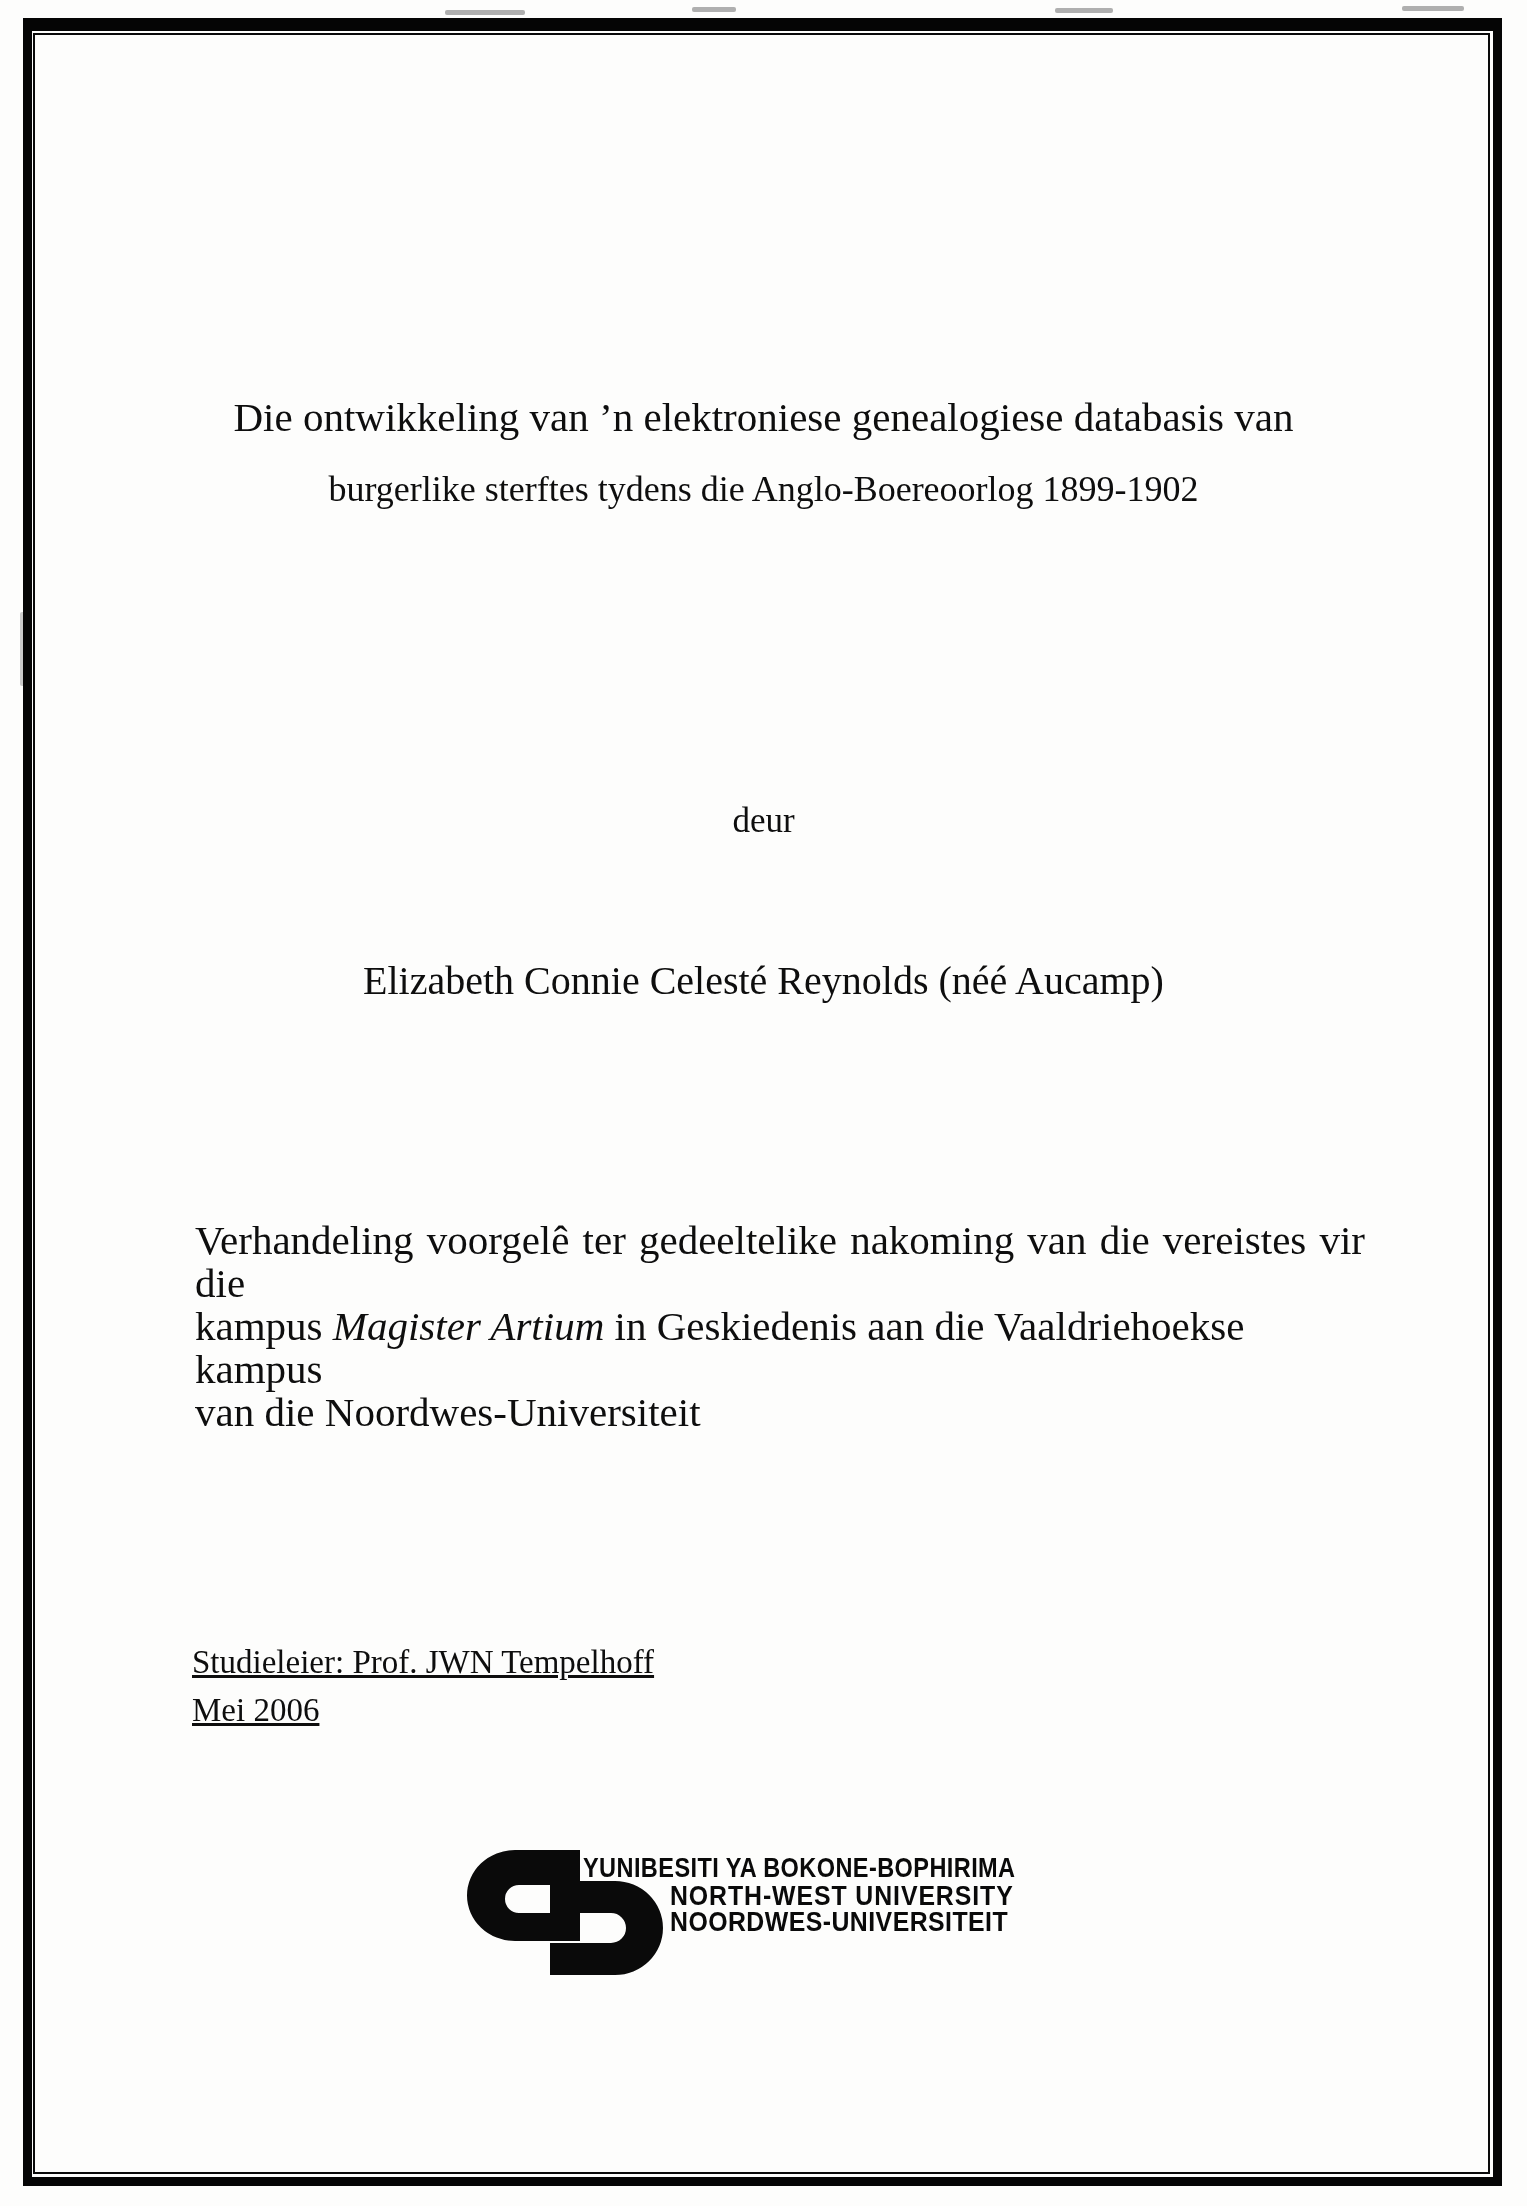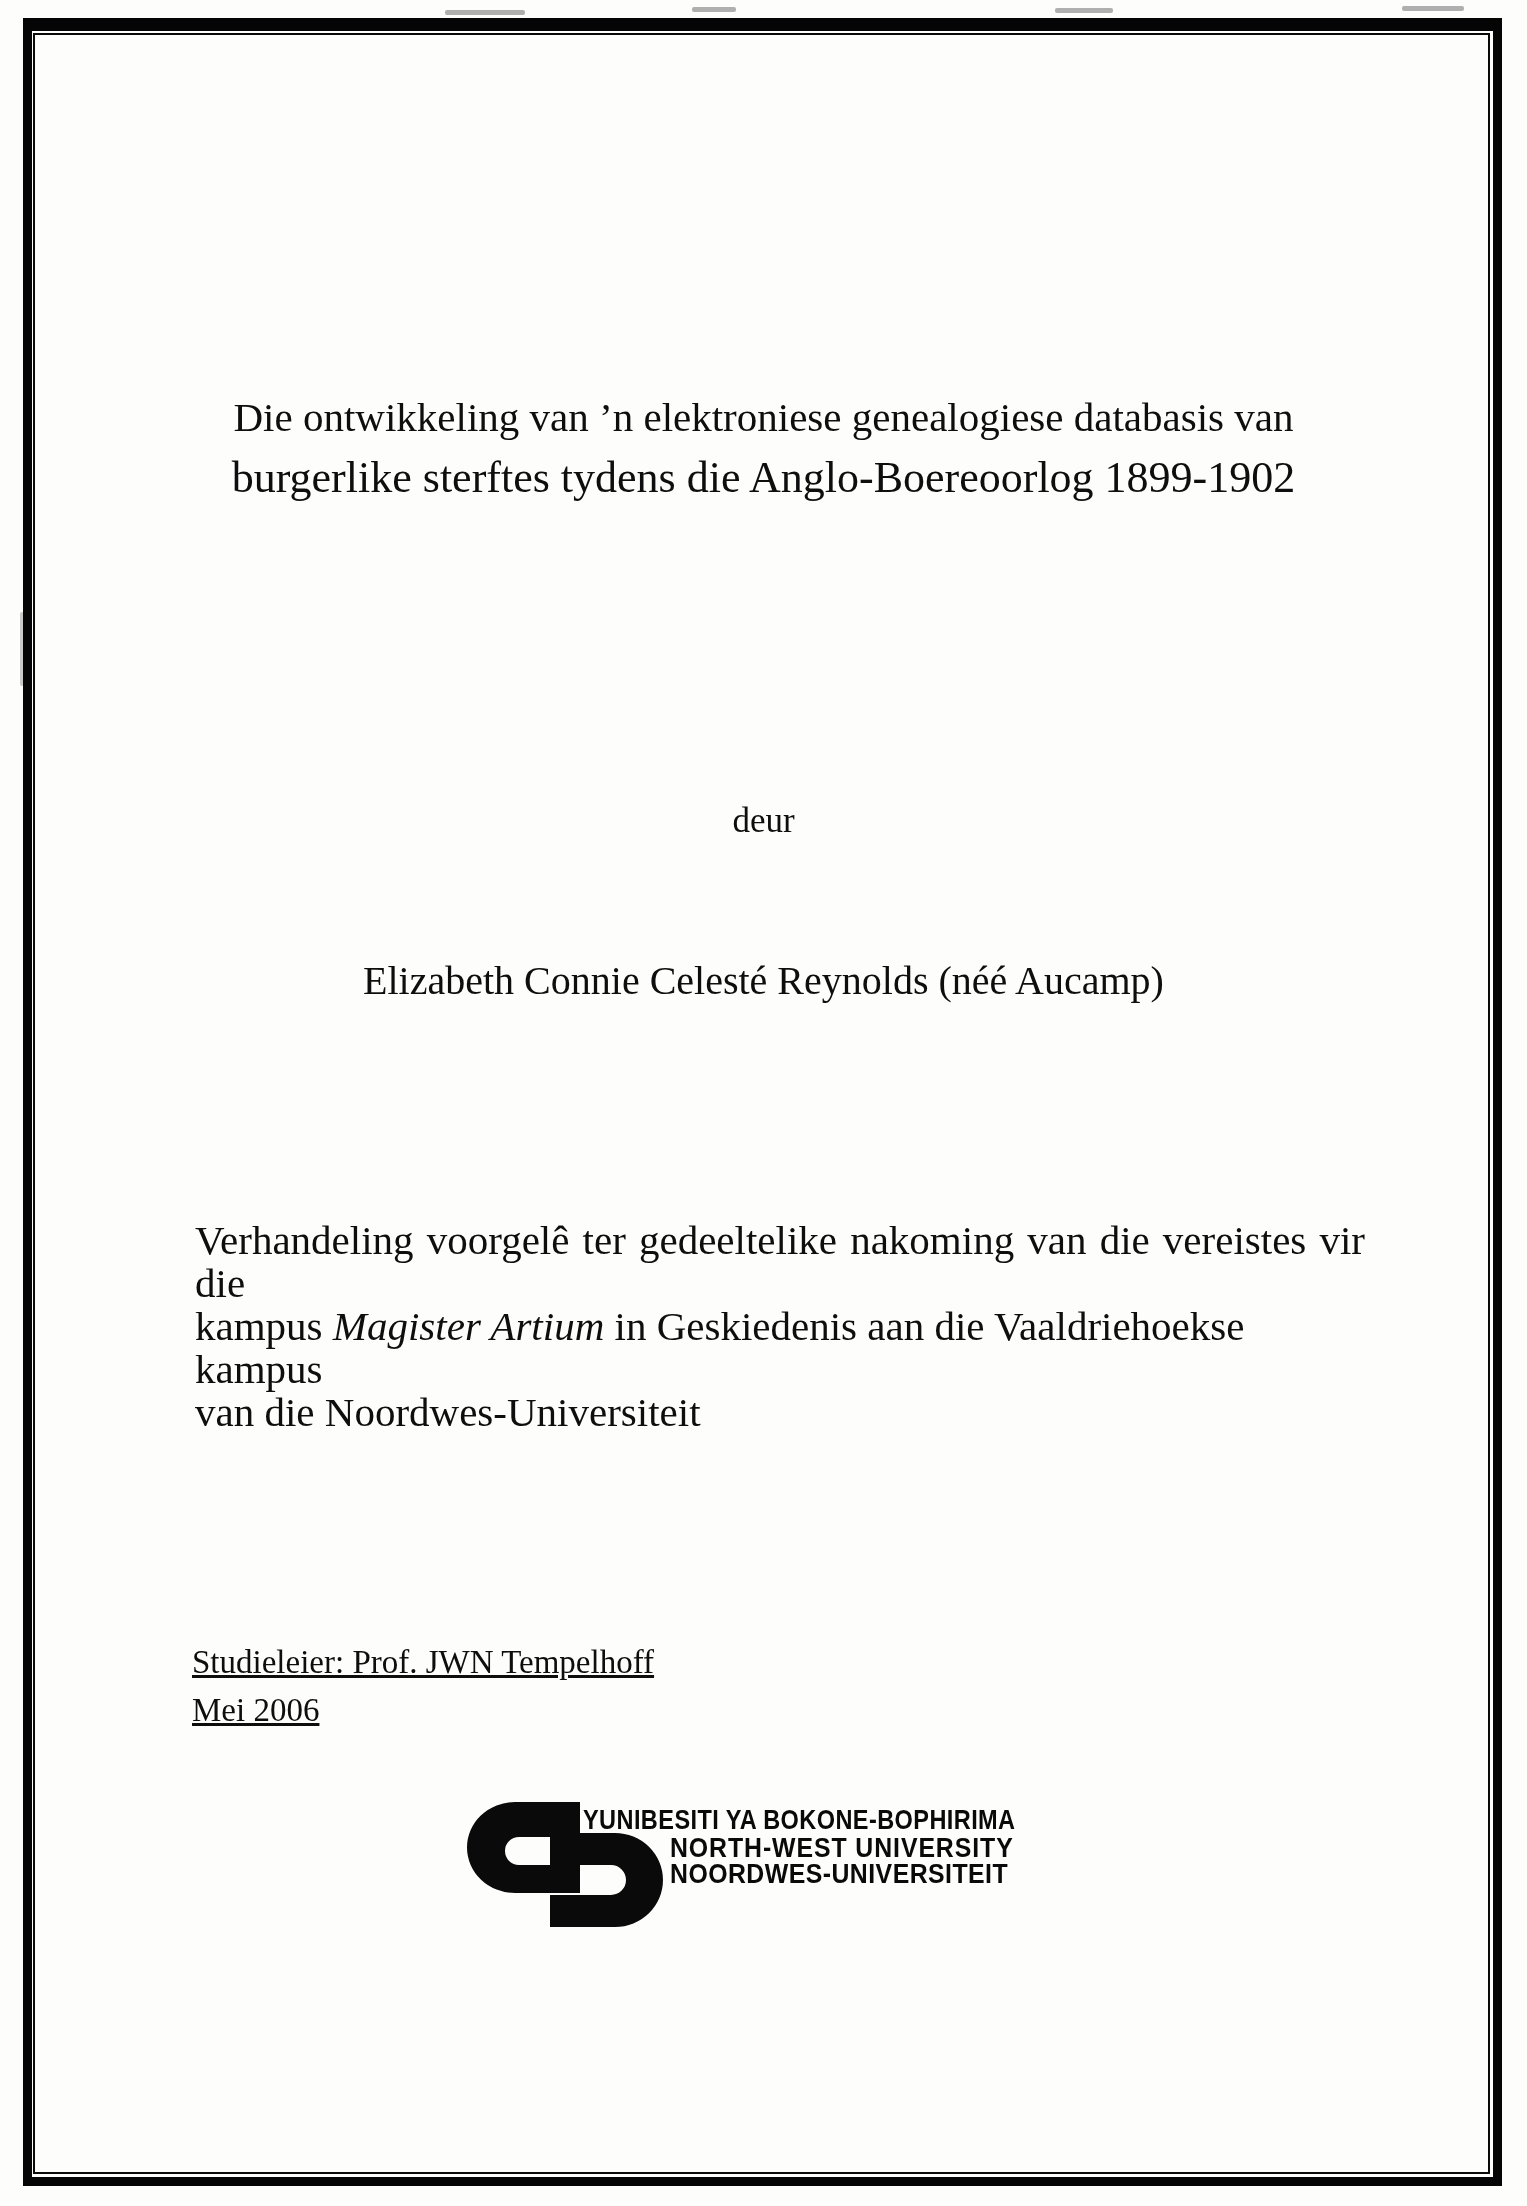--- a/index.html
+++ b/index.html
@@ -52,21 +52,21 @@
   .a5 { left: 20px;  top: 612px; width: 7px;  height: 74px; background:#bdbdbd; opacity:.8;}
   
   .center-line {
     position: absolute;
     left: 0;
     width: 1527px;
     text-align: center;
     white-space: nowrap;
   }
   .title-line1 { top: 390px; font-size: 41px; line-height: 54px; }
-  .title-line2 { top: 451px; font-size: 44px; line-height: 54px; }
+  .title-line2 { top: 462px; font-size: 36px; line-height: 54px; }
   .byline      { top: 798px; font-size: 35px; line-height: 46px; }
   .author      { top: 955px; font-size: 40px; line-height: 52px; }
 
   .statement {
     position: absolute;
     left: 195px;
     top: 1219px;
     width: 1170px;
     font-size: 41px;
     line-height: 43px;
@@ -84,21 +84,21 @@
     font-size: 33px;
     line-height: 48px;
     white-space: nowrap;
     text-decoration: underline;
   }
 
   
   .logo {
     position: absolute;
     left: 465px;
-    top: 1800px;
+    top: 1848px;
     width: 620px;
     height: 140px;
   }
   .logo-mark {
     position: absolute;
     left: 0;
     top: 0;
   }
   .logo-text {
     position: absolute;

